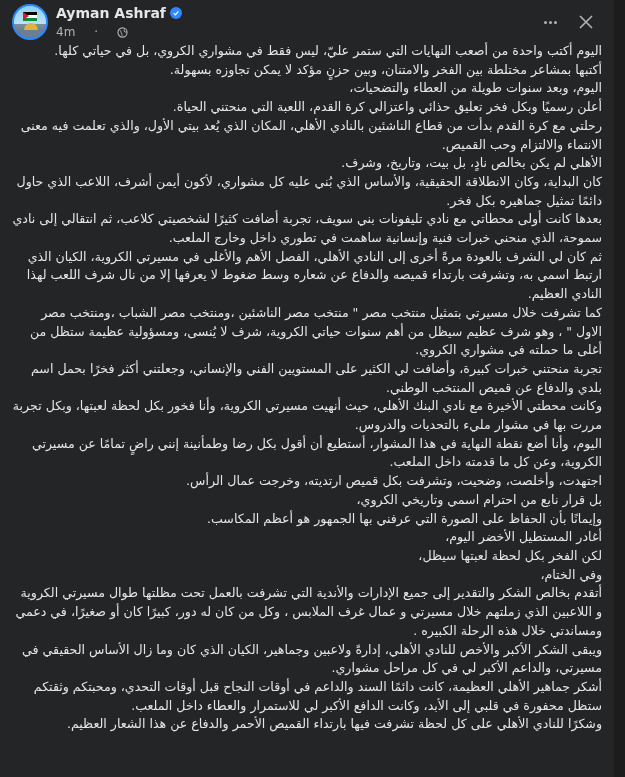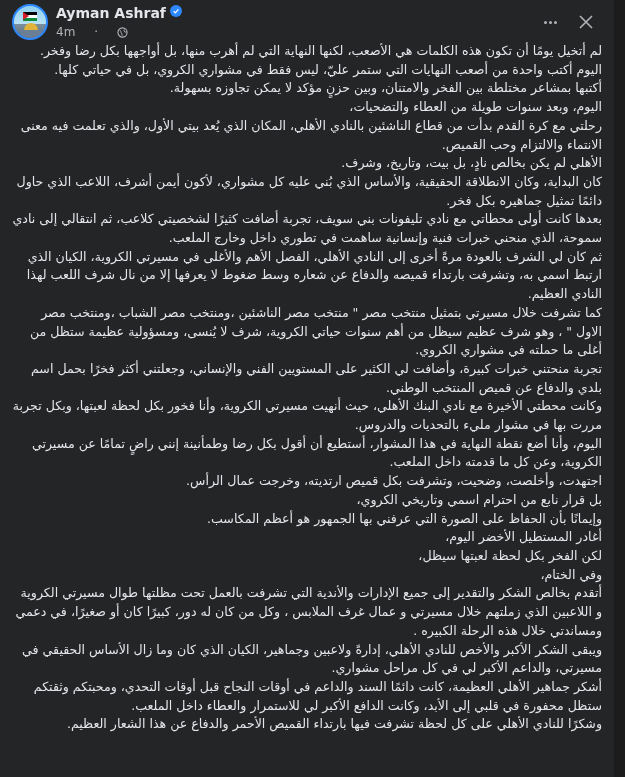--- a/index.html
+++ b/index.html
@@ -39,21 +39,21 @@
     position:absolute; left:10px; top:17px; width:14px; height:8px;
     background:#e0b33a; border-radius:7px 7px 0 0;
   }
   .avatar .base {
     position:absolute; left:7px; top:24px; width:20px; height:8px;
     background:#6a7f95;
   }
   .name {
     position:absolute; left:56px; top:5px;
     font-size:14px; font-weight:bold; color:#e4e6eb;
-    display:flex; gap:4px;
+    display:flex; align-items:center; gap:4px;
   }
   .verified {
     width:12px; height:12px; border-radius:50%; background:#2d88ff;
     display:inline-flex; align-items:center; justify-content:center;
   }
   .meta {
     position:absolute; left:56px; top:25px;
     font-size:12px; color:#b0b3b8;
     display:flex; align-items:center; gap:19px;
   }
@@ -109,24 +109,24 @@
       <span></span>
     </div>
     <div class="close-btn">
       <svg width="24" height="24" viewBox="0 0 24 24">
           <path d="M6 6 L18 18 M18 6 L6 18" stroke="#b0b3b8" stroke-width="1.6"></path>
         </svg>
     </div>
   </div>
 
   <div class="post-body">
-    <p>لم أتخيل يومًا أن تكون هذه الكلمات هي الأصعب، لكنها النهاية التي لم أهرب منها، بل أواجهها بكل رضا وفخر.</p>
     <p>اليوم أكتب واحدة من أصعب النهايات التي ستمر عليّ، ليس فقط في مشواري الكروي، بل في حياتي كلها.</p>
     <p>أكتبها بمشاعر مختلطة بين الفخر والامتنان، وبين حزنٍ مؤكد لا يمكن تجاوزه بسهولة.</p>
     <p>اليوم، وبعد سنوات طويلة من العطاء والتضحيات،</p>
+    <p>أعلن رسميًا وبكل فخر تعليق حذائي واعتزالي كرة القدم، اللعبة التي منحتني الحياة.</p>
     <p>رحلتي مع كرة القدم بدأت من قطاع الناشئين بالنادي الأهلي، المكان الذي يُعد بيتي الأول، والذي تعلمت فيه معنى الانتماء والالتزام وحب القميص.</p>
     <p>الأهلي لم يكن بخالص نادٍ، بل بيت، وتاريخ، وشرف.</p>
     <p>كان البداية، وكان الانطلاقة الحقيقية، والأساس الذي بُني عليه كل مشواري، لأكون أيمن أشرف، اللاعب الذي حاول دائمًا تمثيل جماهيره بكل فخر.</p>
     <p>بعدها كانت أولى محطاتي مع نادي تليفونات بني سويف، تجربة أضافت كثيرًا لشخصيتي كلاعب، ثم انتقالي إلى نادي سموحة، الذي منحني خبرات فنية وإنسانية ساهمت في تطوري داخل وخارج الملعب.</p>
     <p>ثم كان لي الشرف بالعودة مرةً أخرى إلى النادي الأهلي، الفصل الأهم والأغلى في مسيرتي الكروية، الكيان الذي ارتبط اسمي به، وتشرفت بارتداء قميصه والدفاع عن شعاره وسط ضغوط لا يعرفها إلا من نال شرف اللعب لهذا النادي العظيم.</p>
     <p>كما تشرفت خلال مسيرتي بتمثيل منتخب مصر " منتخب مصر الناشئين ،ومنتخب مصر الشباب ،ومنتخب مصر الاول " ، وهو شرف عظيم سيظل من أهم سنوات حياتي الكروية، شرف لا يُنسى، ومسؤولية عظيمة ستظل من أغلى ما حملته في مشواري الكروي.</p>
     <p>تجربة منحتني خبرات كبيرة، وأضافت لي الكثير على المستويين الفني والإنساني، وجعلتني أكثر فخرًا بحمل اسم بلدي والدفاع عن قميص المنتخب الوطني.</p>
     <p>وكانت محطتي الأخيرة مع نادي البنك الأهلي، حيث أنهيت مسيرتي الكروية، وأنا فخور بكل لحظة لعبتها، وبكل تجربة مررت بها في مشوار مليء بالتحديات والدروس.</p>
     <p>اليوم، وأنا أضع نقطة النهاية في هذا المشوار، أستطيع أن أقول بكل رضا وطمأنينة إنني راضٍ تمامًا عن مسيرتي الكروية، وعن كل ما قدمته داخل الملعب.</p>
     <p>اجتهدت، وأخلصت، وضحيت، وتشرفت بكل قميص ارتديته، وخرجت عمال الرأس.</p>

